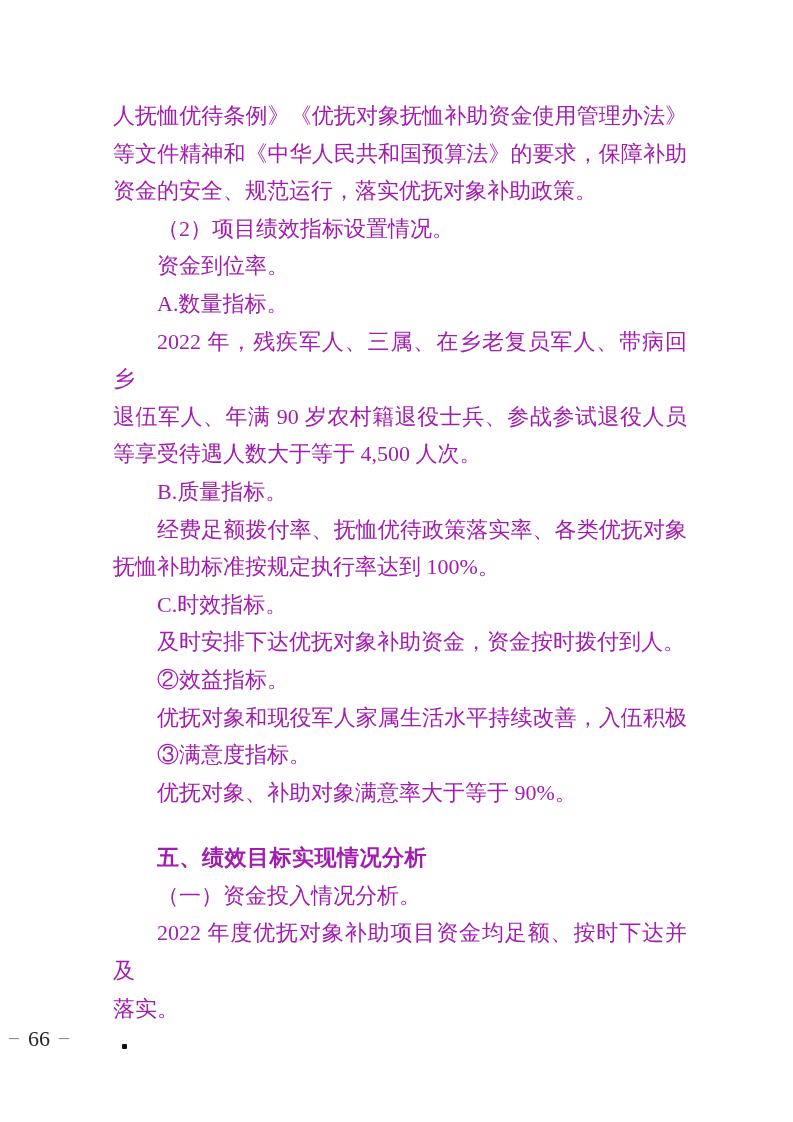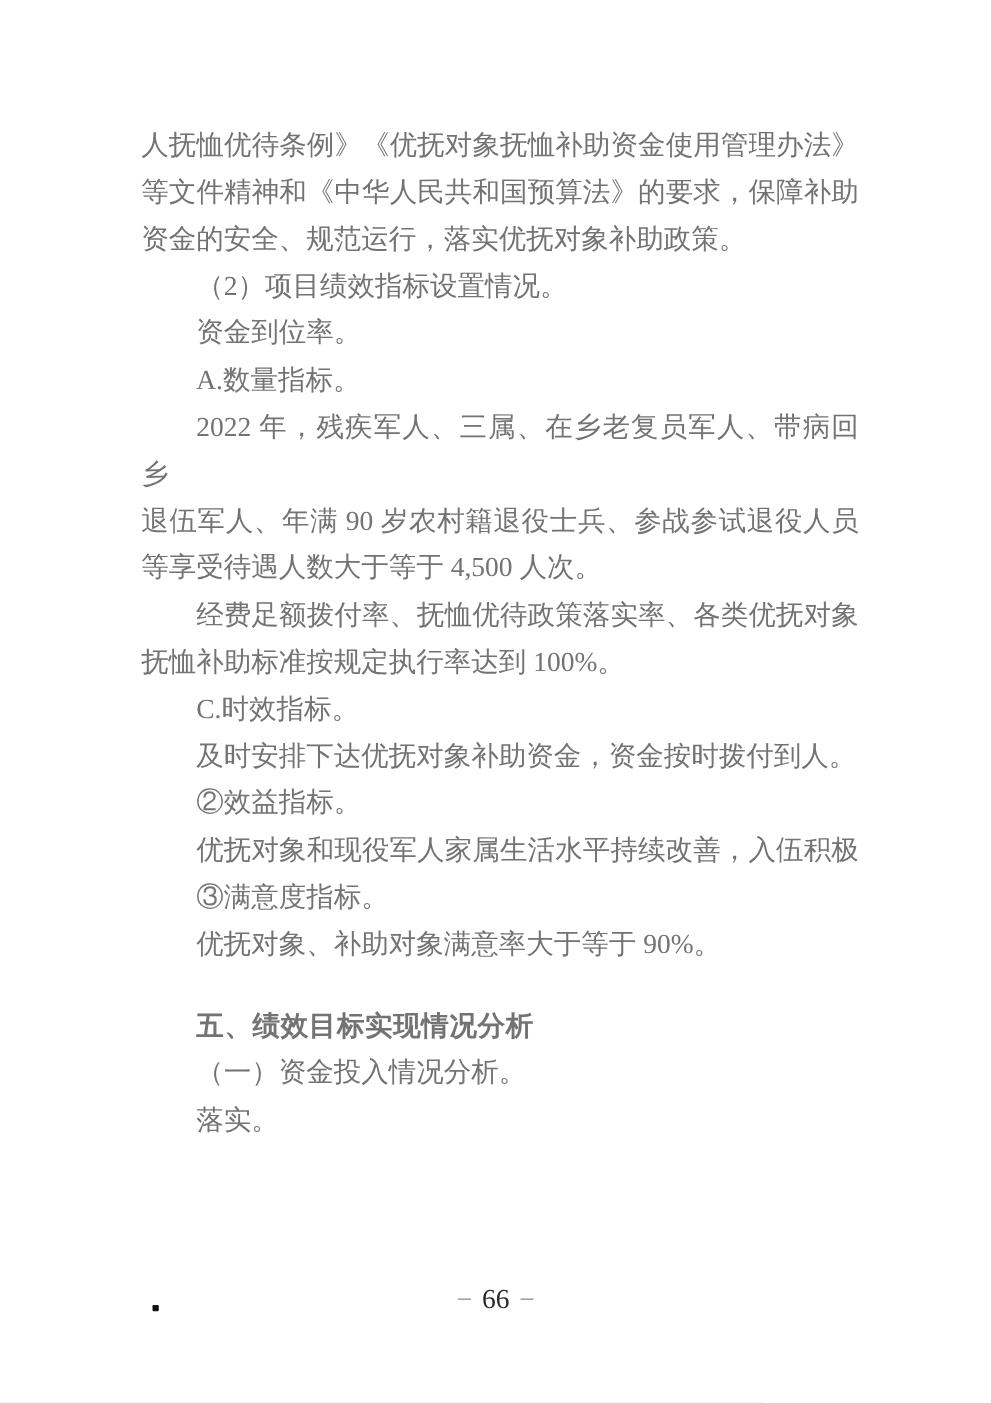--- a/index.html
+++ b/index.html
@@ -11,21 +11,21 @@
     margin: 0 auto;
     background: #ffffff;
     overflow: hidden;
     font-family: "Liberation Serif", "DejaVu Serif", serif;
   }
   .doc-body {
     position: absolute;
     left: 113px;
     top: 97px;
     width: 574px;
-    color: #737373;
+    color: #a21caf;
     font-size: 22px;
     line-height: 37.6px;
   }
   .para { width: 100%; }
   .line {
     text-align: justify;
     text-align-last: left;
     white-space: pre-wrap;
   }
   .line.fill {
@@ -42,21 +42,21 @@
   }
   .para.h2 .line {
     font-family: "Liberation Serif", "DejaVu Serif", serif;
     font-weight: 500;
   }
   .footer {
     position: absolute;
     left: 0;
     top: 1026px;
     width: 100%;
-    text-align: center;
+    text-align: left;
     font-size: 22px;
     line-height: 26px;
     color: #2a2a2a;
   }
   .footer .dash {
     color: #8b8b8b;
     font-size: 20px;
     padding: 0 9px;
     position: relative;
     top: -2px;
@@ -90,20 +90,23 @@
       </div>
       <div class="para body indent">
         <div class="line">A.数量指标。</div>
       </div>
       <div class="para body indent">
         <div class="line fill">2022 年，残疾军人、三属、在乡老复员军人、带病回乡</div>
         <div class="line fill">退伍军人、年满 90 岁农村籍退役士兵、参战参试退役人员</div>
         <div class="line">等享受待遇人数大于等于 4,500 人次。</div>
       </div>
       <div class="para body indent">
+        <div class="line">B.质量指标。</div>
+      </div>
+      <div class="para body indent">
         <div class="line fill">经费足额拨付率、抚恤优待政策落实率、各类优抚对象</div>
         <div class="line">抚恤补助标准按规定执行率达到 100%。</div>
       </div>
       <div class="para body indent">
         <div class="line">C.时效指标。</div>
       </div>
       <div class="para body indent">
         <div class="line">及时安排下达优抚对象补助资金，资金按时拨付到人。</div>
       </div>
       <div class="para body indent">
@@ -118,20 +121,21 @@
       <div class="para body indent">
         <div class="line">优抚对象、补助对象满意率大于等于 90%。</div>
       </div>
       <div class="para h1 indent">
         <div class="line">五、绩效目标实现情况分析</div>
       </div>
       <div class="para h2 indent">
         <div class="line">（一）资金投入情况分析。</div>
       </div>
       <div class="para body indent">
+        <div class="line fill">2022 年度优抚对象补助项目资金均足额、按时下达并及</div>
         <div class="line">落实。</div>
       </div>
     </div>
 
   <div class="footer">
     <span class="dash">–</span><span class="num">66</span><span class="dash">–</span>
   </div>
 
   <div class="artifact-dot"></div>
 

